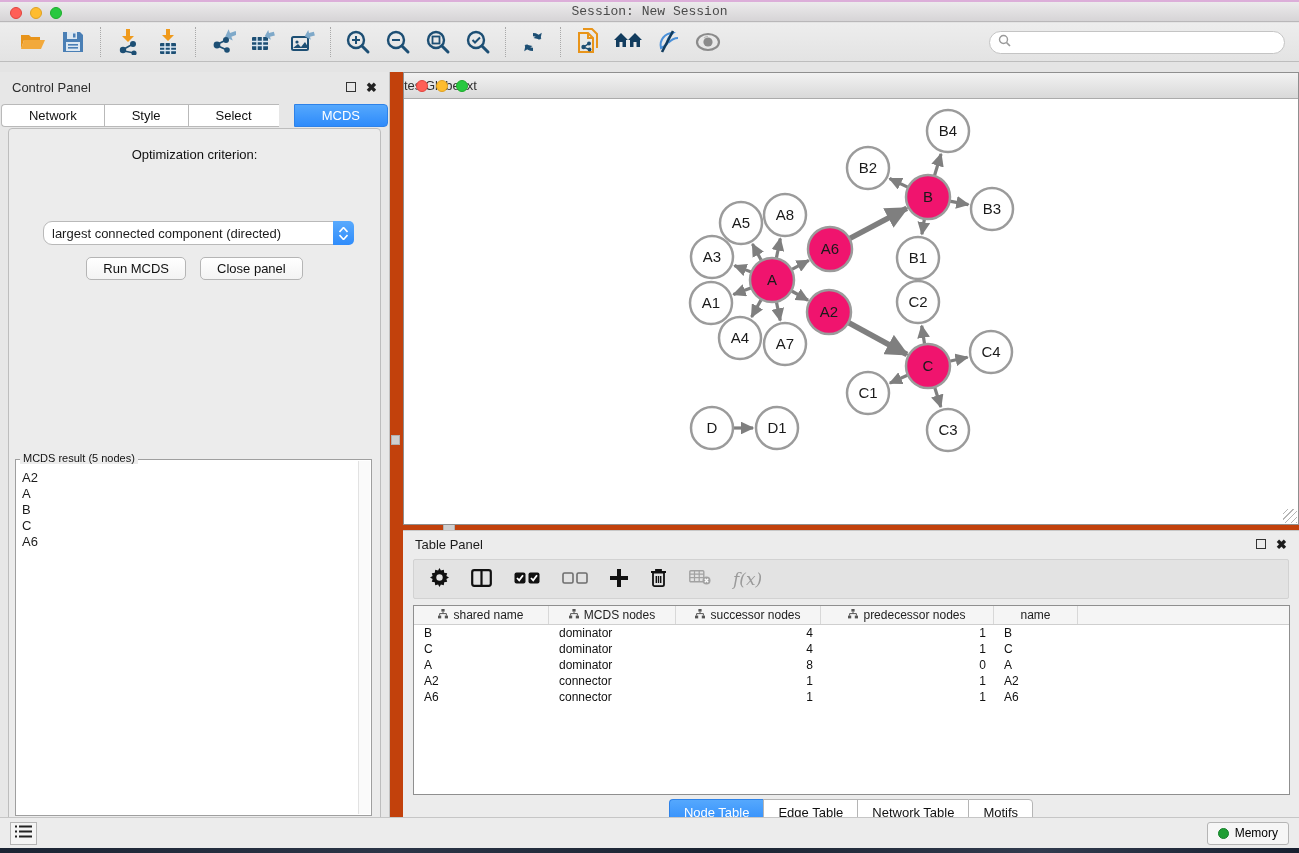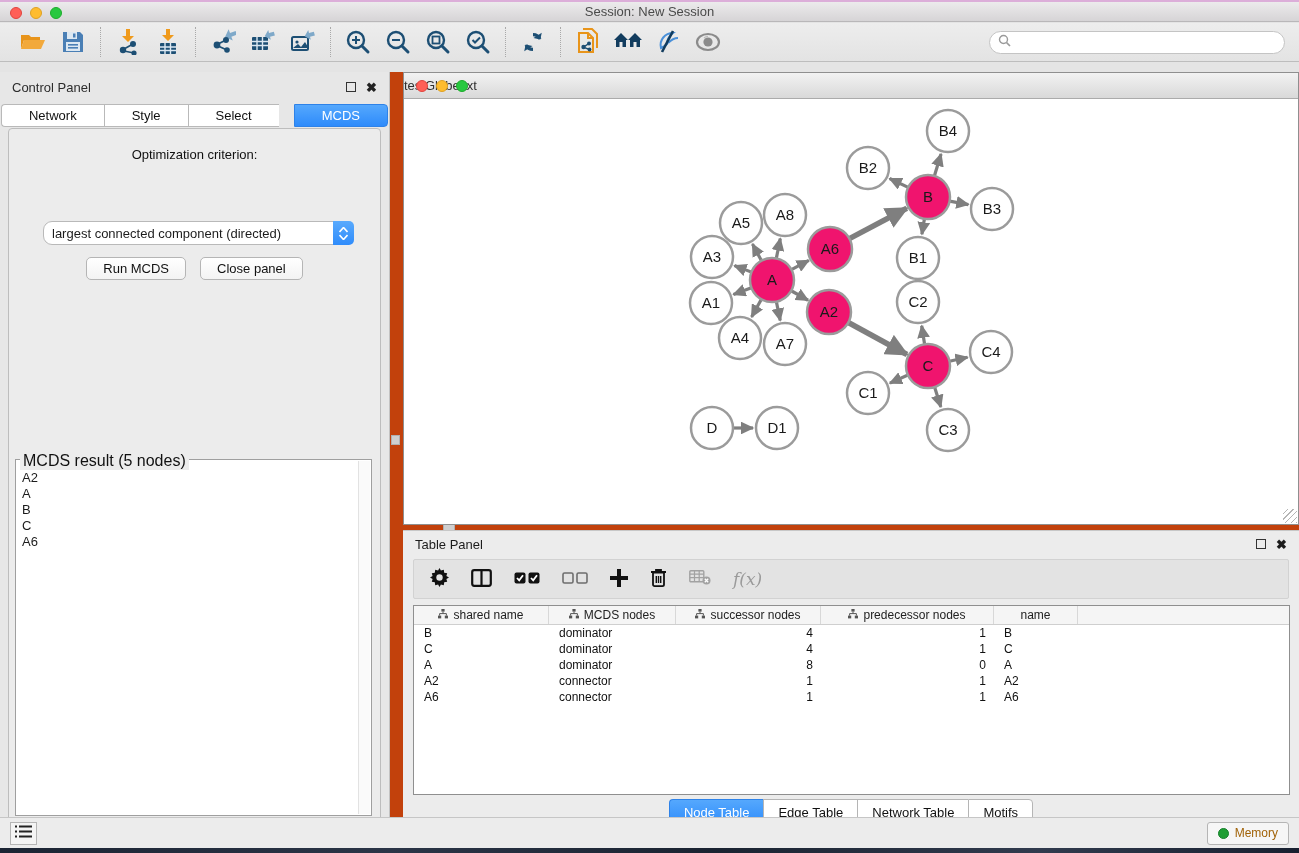--- a/index.html
+++ b/index.html
@@ -8,21 +8,21 @@
 
   
   .titlebar { position:absolute; left:0; top:0; width:1299px; height:22px;
     background:linear-gradient(#ecebec,#d6d4d6); border-top:2px solid #dcaed9; border-bottom:1px solid #b9b7b9;
     display:flex; align-items:center; justify-content:center; }
   .traffic { position:absolute; left:10px; top:5px; display:flex; gap:8px; }
   .dot { width:12px; height:12px; border-radius:50%; }
   .dot.red { background:#ff5f57; border:1px solid #e0443e; }
   .dot.yellow { background:#febc2e; border:1px solid #dea123; }
   .dot.green { background:#28c840; border:1px solid #1dad2b; }
-  .titlebar-title { font-size:13px; color:#4a4a4a; }
+  .titlebar-title { font-size:13px; color:#4a4a4a;font-family:Liberation Mono, monospace; }
 
   
   .toolbar { position:absolute; left:0; top:23px; width:1299px; height:39px; background:linear-gradient(#ededed,#e3e3e3);
     border-bottom:1px solid #bdbdbd; display:flex; align-items:center; padding:0 8px; }
   .tb-group { display:flex; align-items:center; gap:6px; padding:0 8px; }
   .tb-sep { width:1px; height:30px; border-left:1px dotted #a9a9a9; margin:0 2px; }
   .tb-btn { width:34px; height:30px; display:flex; align-items:center; justify-content:center; cursor:default; }
   .tb-btn svg { display:block; }
   .search-wrap { margin-left:auto; margin-right:6px; }
   .search-field { width:296px; height:23px; background:#fff; border:1px solid #c4c4c4; border-radius:12px;
@@ -47,21 +47,21 @@
   .cp-content { position:absolute; left:8px; right:8px; top:56px; bottom:6px; background:#ececec; border:1px solid #bdbdbd; border-radius:4px; }
   .opt-label { text-align:center; margin-top:18px; font-size:13px; color:#111; }
   .combo { position:absolute; left:34px; right:26px; top:92px; height:24px; background:#fff; border:1px solid #b9b9b9; border-radius:9px;
     display:flex; align-items:center; }
   .combo-text { flex:1; padding:0 8px; font-size:13px; white-space:nowrap; overflow:hidden; }
   .combo-step { width:21px; height:24px; margin:-1px -1px -1px 0; border-radius:0 5px 5px 0; background:linear-gradient(#59aafd,#2f8cfb);
     display:flex; flex-direction:column; align-items:center; justify-content:center; gap:1px; }
   .btn-row { position:absolute; top:128px; left:0; right:0; display:flex; justify-content:center; gap:14px; }
   .mac-btn { background:linear-gradient(#ffffff,#f3f3f3); border:1px solid #b5b5b5; border-radius:5px; padding:3px 16px; font-size:13px; color:#111; }
   .result-box { position:absolute; left:6px; right:8px; top:330px; bottom:4px; background:#fff; border:1px solid #9f9f9f; }
-  .result-legend { position:absolute; top:-8px; left:4px; background:#ececec; padding:0 3px; font-size:16px; color:#111; }
+  .result-legend { position:absolute; top:-8px; left:4px; background:#ececec; padding:0 3px; font-size:11px; color:#111; }
   .result-list { position:absolute; inset:10px 13px 2px 4px; overflow:hidden; font-size:13px; line-height:16px; }
   .result-list div { padding-left:2px; }
   .result-scroll { position:absolute; top:1px; bottom:1px; right:1px; width:12px; background:#fafafa; border-left:1px solid #e2e2e2; }
 
   
   .v-handle { position:absolute; left:391px; top:363px; width:9px; height:10px; background:#cfcfcf; border:1px solid #b0b0b0; }
   .h-handle { position:absolute; left:443px; top:452px; width:12px; height:8px; background:#cfcfcf; border:1px solid #b0b0b0; }
 
   
   .net-window { position:absolute; left:403px; top:0; width:896px; height:453px; background:#fff; border:1px solid #8f8f8f; }
@@ -89,21 +89,21 @@
   .btab { border:1px solid #b5b5b5; background:#fff; padding:5px 14px; font-size:13px; color:#111; border-right:none; }
   .btab:first-child { border-radius:4px 0 0 4px; }
   .btab:last-child { border-radius:0 4px 4px 0; border-right:1px solid #b5b5b5; }
   .btab.active { background:linear-gradient(#55a8fd,#2e8bfb); color:#fff; border-color:#2e82e8; }
 
   
   .statusbar { position:absolute; left:0; top:817px; width:1299px; height:31px; background:#ececec; border-top:1px solid #c6c6c6;
     display:flex; align-items:center; padding:0 10px; }
   .status-left-btn { width:27px; height:23px; background:#f4f4f4; border:1px solid #b5b5b5; display:flex; align-items:center; justify-content:center; }
   .memory-btn { margin-left:auto; height:23px; background:#f6f6f6; border:1px solid #b5b5b5; border-radius:3px;
-    display:flex; align-items:center; gap:6px; padding:0 10px; font-size:12px; color:#a16207; }
+    display:flex; align-items:center; gap:6px; padding:0 10px; font-size:12px; color:#000000; }
   .mem-dot { width:11px; height:11px; border-radius:50%; background:#1f9e34; border:1px solid #15802a; }
   .desktop-strip { position:absolute; left:0; top:848px; width:1299px; height:5px;
     background:linear-gradient(90deg,#1b2433,#2b3547 30%,#1a2331 55%,#313b4e 80%,#182030); }
 </style>
 </head>
 <body>
 
 <div class="titlebar">
   <div class="traffic">
     <span class="dot red"></span>

